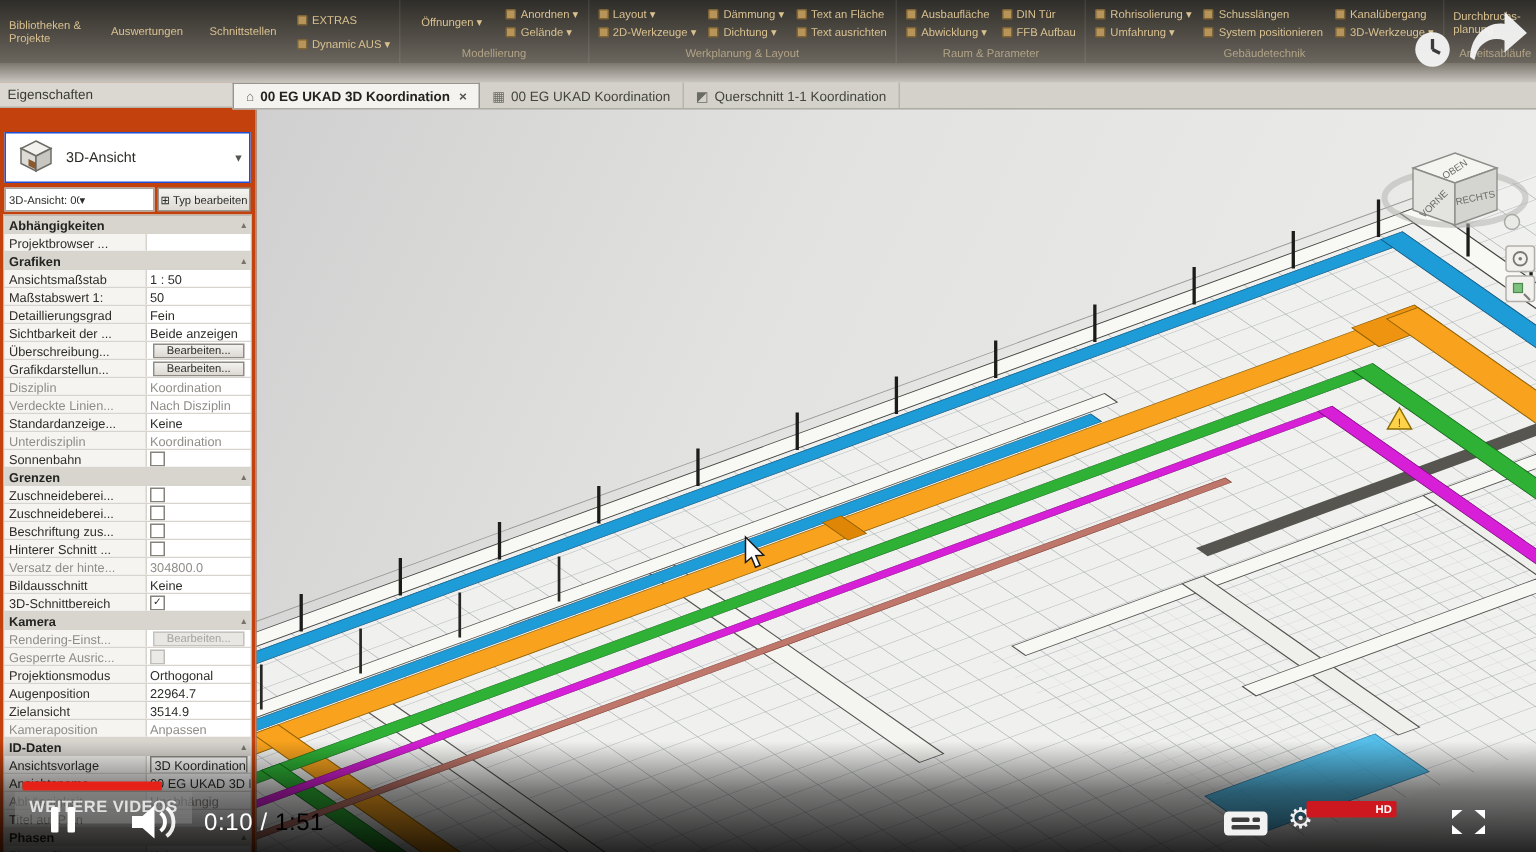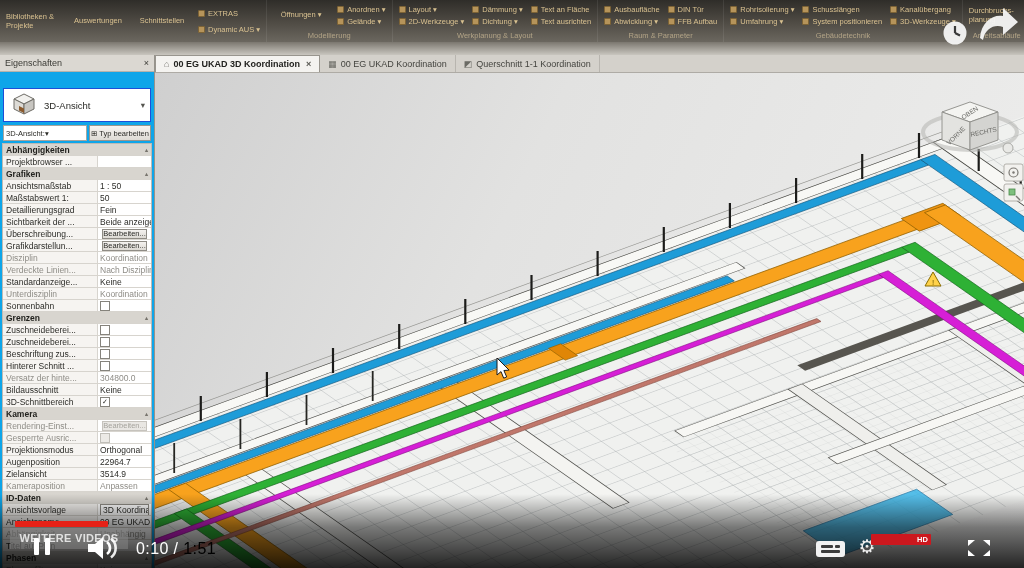--- a/index.html
+++ b/index.html
@@ -26,21 +26,21 @@
 
   
   .tabbar{position:absolute;top:55px;left:155px;right:0;height:17px;background:#d4d1cb;
           border-bottom:1px solid #aeaba5;display:flex;align-items:stretch;z-index:20;font-size:9px;color:#44443f;}
   .vtab{display:flex;align-items:center;gap:4px;padding:0 8px;border-right:1px solid #b8b5af;cursor:default;}
   .vtab.active{background:#f4f3f0;border:1px solid #98958e;border-bottom:none;font-weight:bold;color:#22221f;}
   .tabicon{font-size:9px;color:#6b6b65;}
   .tabclose{font-size:9px;color:#55554f;margin-left:2px;}
 
   
-  .props{position:absolute;top:55px;left:0;width:155px;bottom:0;background:#0ea5e9;
+  .props{position:absolute;top:55px;left:0;width:171px;bottom:0;background:#c2410c;
          border-right:1px solid #96938c;z-index:20;font-size:8.5px;color:#2c2c28;box-sizing:border-box;}
   .phead{height:16px;line-height:16px;background:#dbd8d2;border-bottom:1px solid #b5b2ab;
          padding:0 5px;display:flex;justify-content:space-between;align-items:center;font-size:9px;color:#3a3a35;}
   .familybox{margin:16px 3px 0;height:32px;background:#fff;border:1px solid #1d4ed8;display:flex;align-items:center;}
   .familyicon{width:40px;text-align:center;flex:none;}
   .familyname{flex:1;font-size:9.5px;color:#2a2a26;}
   .familydrop{width:14px;text-align:center;color:#55554f;}
   .selrow{margin:3px 3px 2px;display:flex;gap:2px;height:16px;}
   .typecombo{flex:1;background:#fff;border:1px solid #a8a59e;display:flex;align-items:center;
              padding:0 2px;font-size:7.5px;white-space:nowrap;overflow:hidden;}

